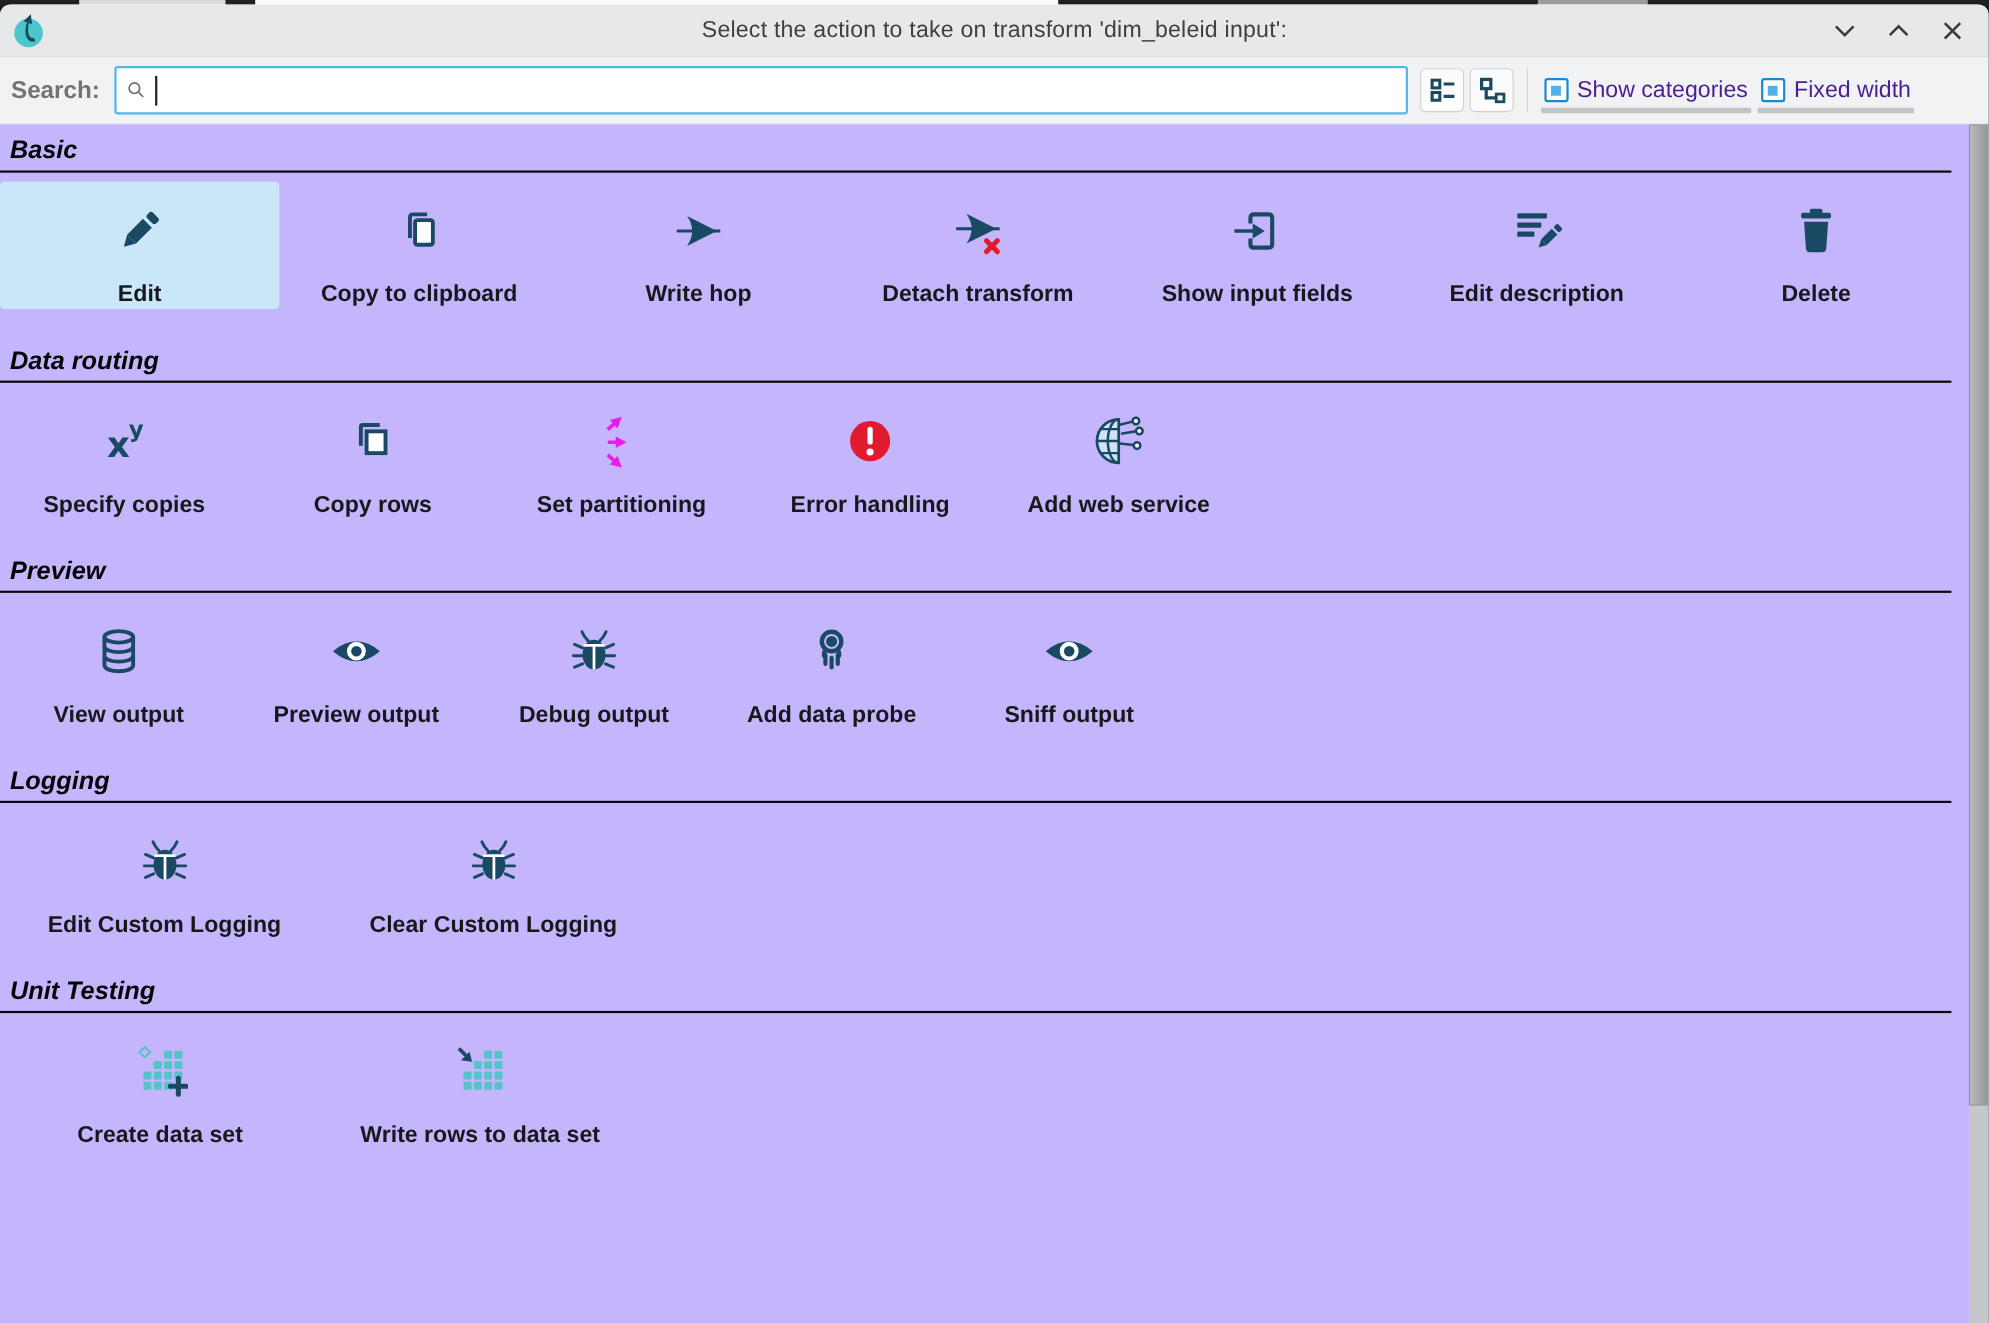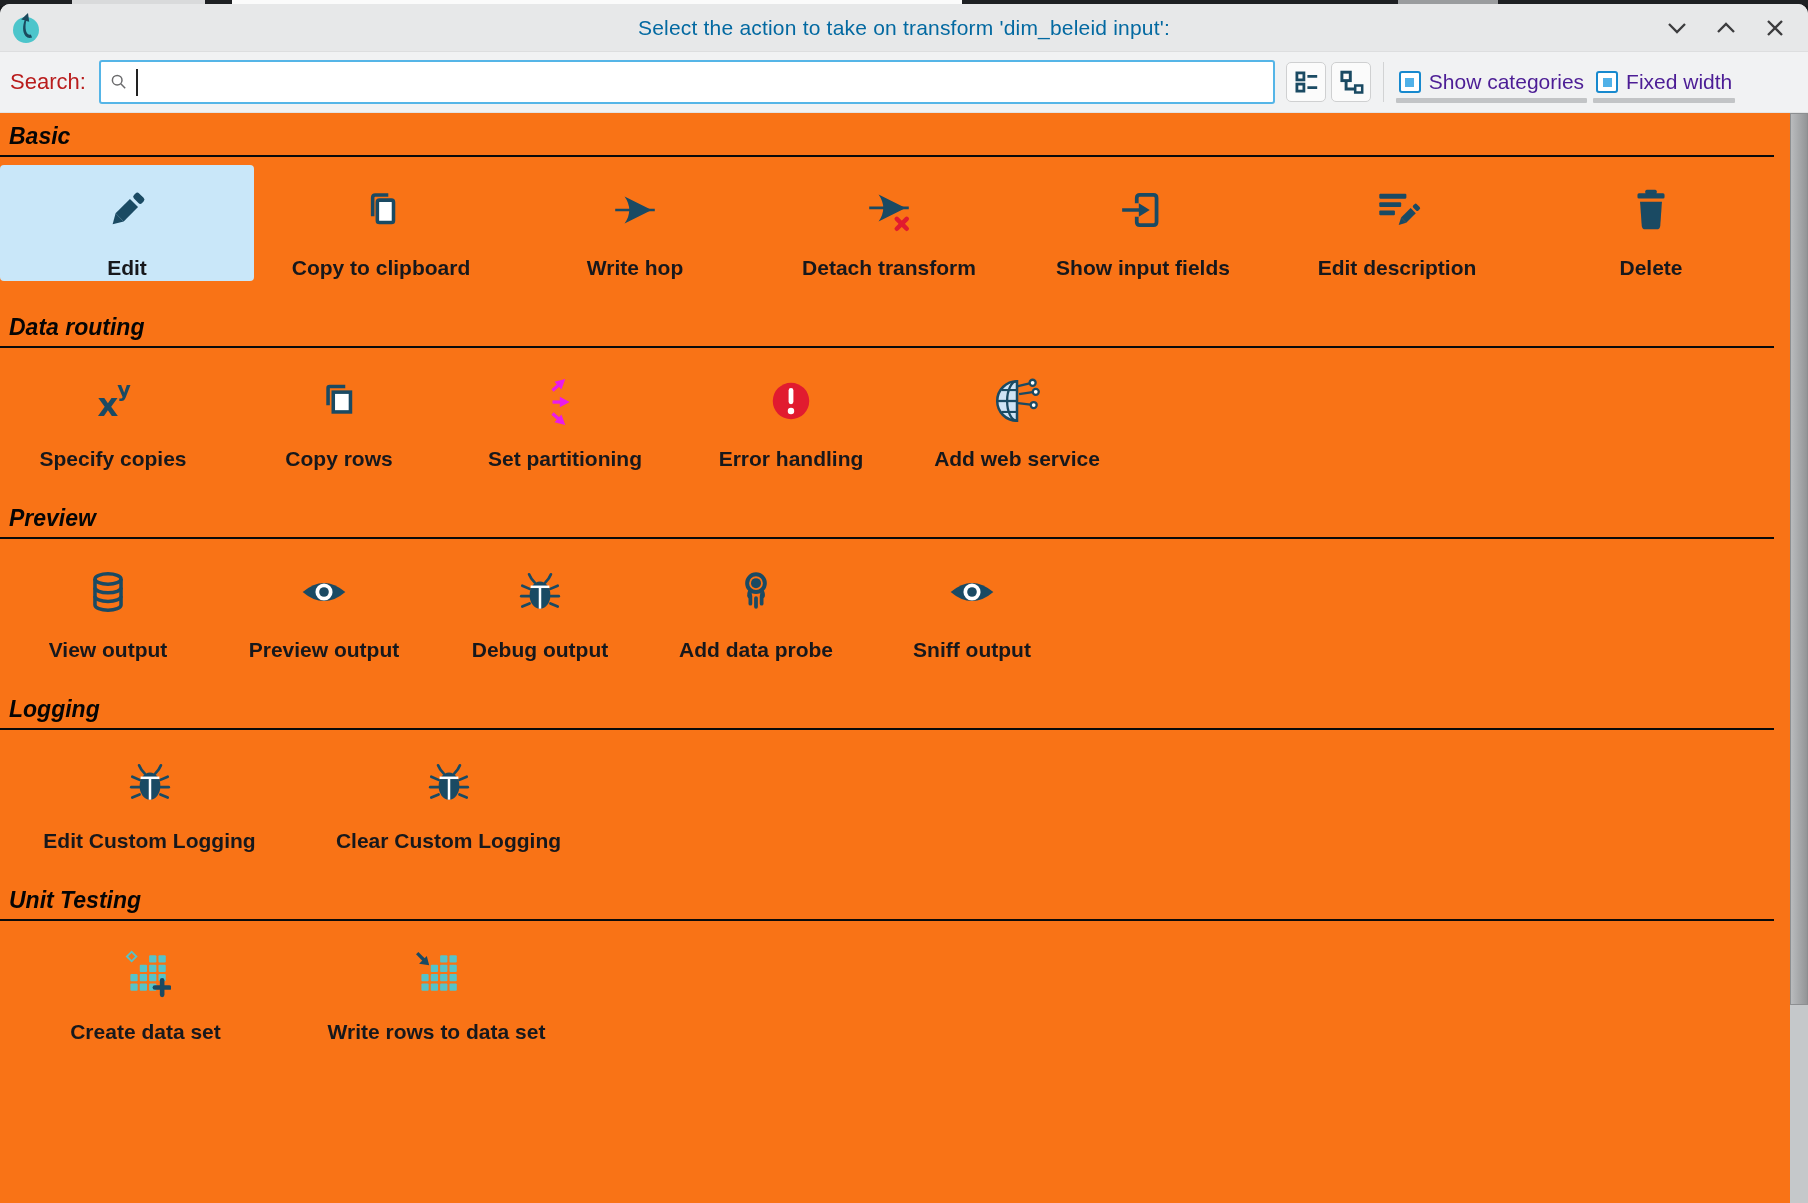--- a/index.html
+++ b/index.html
@@ -11,49 +11,49 @@
   .top-strip .seg2{position:absolute;left:232px;width:730px;height:6px;background:#fbfbfb;}
   .top-strip .seg3{position:absolute;left:1398px;width:100px;height:6px;background:#9a9c9e;}
 
   .dialog{position:absolute;left:0;right:0;top:4px;bottom:0;background:#ffffff;
           border-radius:10px 10px 0 0;overflow:hidden;display:flex;flex-direction:column;}
 
   
   .titlebar{height:47px;flex:none;background:#e7e8e9;border-bottom:1px solid #dddedf;
             position:relative;display:flex;align-items:center;}
   .logo{position:absolute;left:9px;top:6px;width:34px;height:36px;}
-  .win-title{width:100%;text-align:center;font-size:21px;color:#0369a1;letter-spacing:.2px;}
+  .win-title{width:100%;text-align:center;font-size:21px;color:#404040;letter-spacing:.2px;}
   .win-controls{position:absolute;right:20px;top:0;height:47px;display:flex;align-items:center;gap:23px;}
   .win-btn{width:26px;height:26px;display:flex;align-items:center;justify-content:center;cursor:pointer;}
 
   
   .searchbar{height:60px;flex:none;background:#f1f2f3;display:flex;align-items:center;
              padding:0 10px;border-bottom:1px solid #e3e4e5;}
-  .search-label{font-size:22px;color:#b91c1c;flex:none;}
+  .search-label{font-size:22px;color:#737373;flex:none;font-weight:bold;}
   .search-box{position:relative;flex:none;width:1172px;height:40px;margin-left:13px;
               background:#fff;border:2px solid #55b5e7;border-radius:3px;display:flex;align-items:center;}
   .search-box svg{margin-left:9px;flex:none;}
   .caret{width:2px;height:27px;background:#222;margin-left:8px;flex:none;}
   .search-input{flex:1;border:none;outline:none;font-size:20px;background:transparent;height:100%;
                 font-family:"Liberation Sans",sans-serif;}
   .tool-btn{width:38px;height:38px;margin-left:11px;border:1px solid #cfd0d1;border-radius:5px;
             background:#fbfbfb;display:flex;align-items:center;justify-content:center;flex:none;cursor:pointer;}
   .tool-btn + .tool-btn{margin-left:5px;}
   .vsep{width:1px;height:40px;background:#d2d3d4;margin:0 9px 0 12px;flex:none;}
   .chk-group{position:relative;height:46px;display:flex;align-items:center;gap:8px;
              padding:0 6px;flex:none;cursor:pointer;}
   .chk-group::after{content:'';position:absolute;left:3px;right:3px;bottom:2px;height:5px;
                     background:#c2c4c6;border-radius:1px;}
   .chk-box{width:18px;height:18px;border:2px solid #1789ce;border-radius:3px;background:#fff;
            display:flex;align-items:center;justify-content:center;flex:none;}
   .chk-box .inner{width:9px;height:9px;background:#50b1e8;}
   .chk-label{font-size:21px;color:#4c1d95;white-space:nowrap;}
 
   
-  .content-wrap{flex:1;position:relative;background:#f97316;overflow:hidden;padding-left:14px;}
+  .content-wrap{flex:1;position:relative;background:#c4b5fd;overflow:hidden;padding-left:14px;}
   .content{position:absolute;left:0;top:0;right:18px;bottom:0;overflow:hidden;}
   .section{margin-top:33px;}
   .section:first-child{margin-top:10px;}
   .section-header{font-size:23px;font-weight:bold;font-style:italic;color:#050505;
                   padding:0 0 5px 9px;border-bottom:2px solid #0a0a0a;margin-right:16px;}
   .grid{display:flex;flex-wrap:wrap;align-content:flex-start;margin-top:8px;}
   .tile{height:116px;box-sizing:border-box;display:flex;flex-direction:column;align-items:center;
         padding-top:16px;border-radius:4px;cursor:pointer;}
   .tile.selected{background:#c9e7f9;}
   .tile .ticon{height:58px;display:flex;align-items:center;justify-content:center;}

